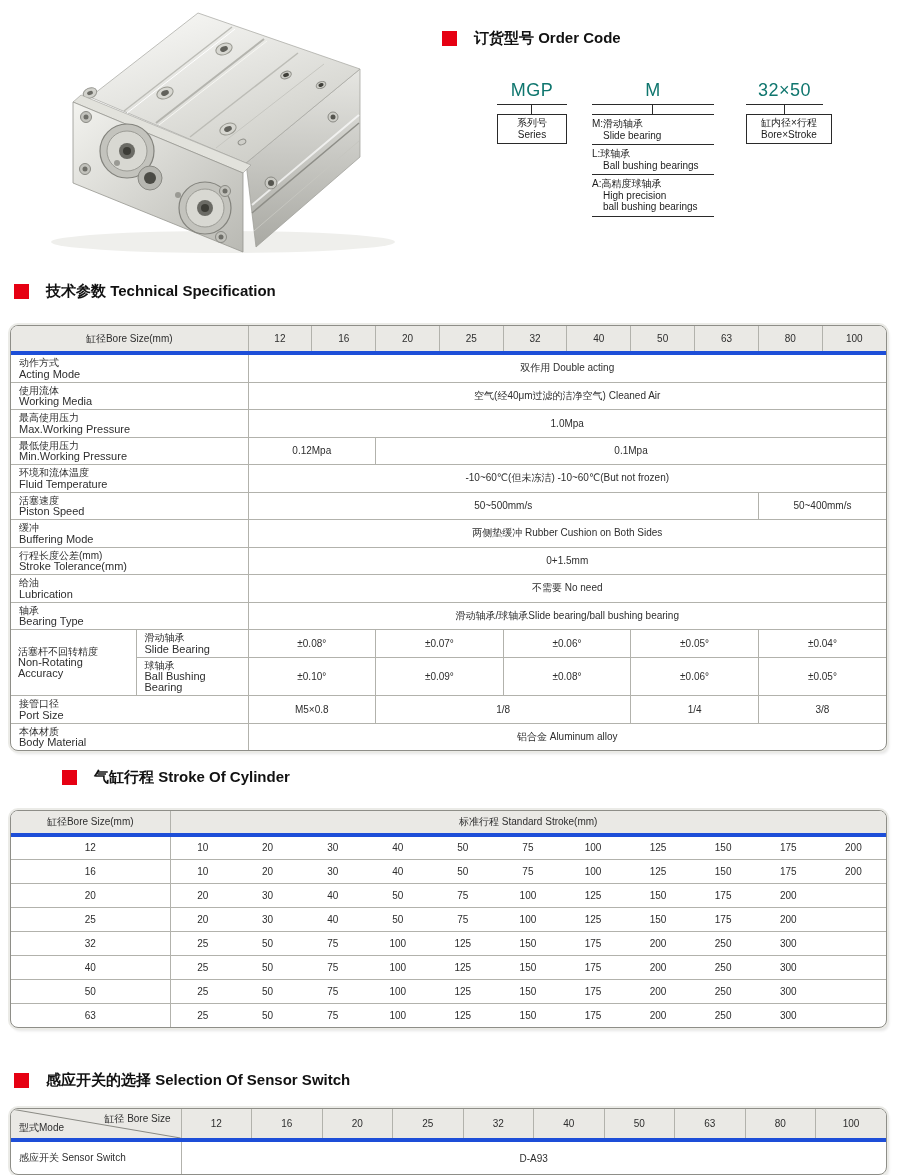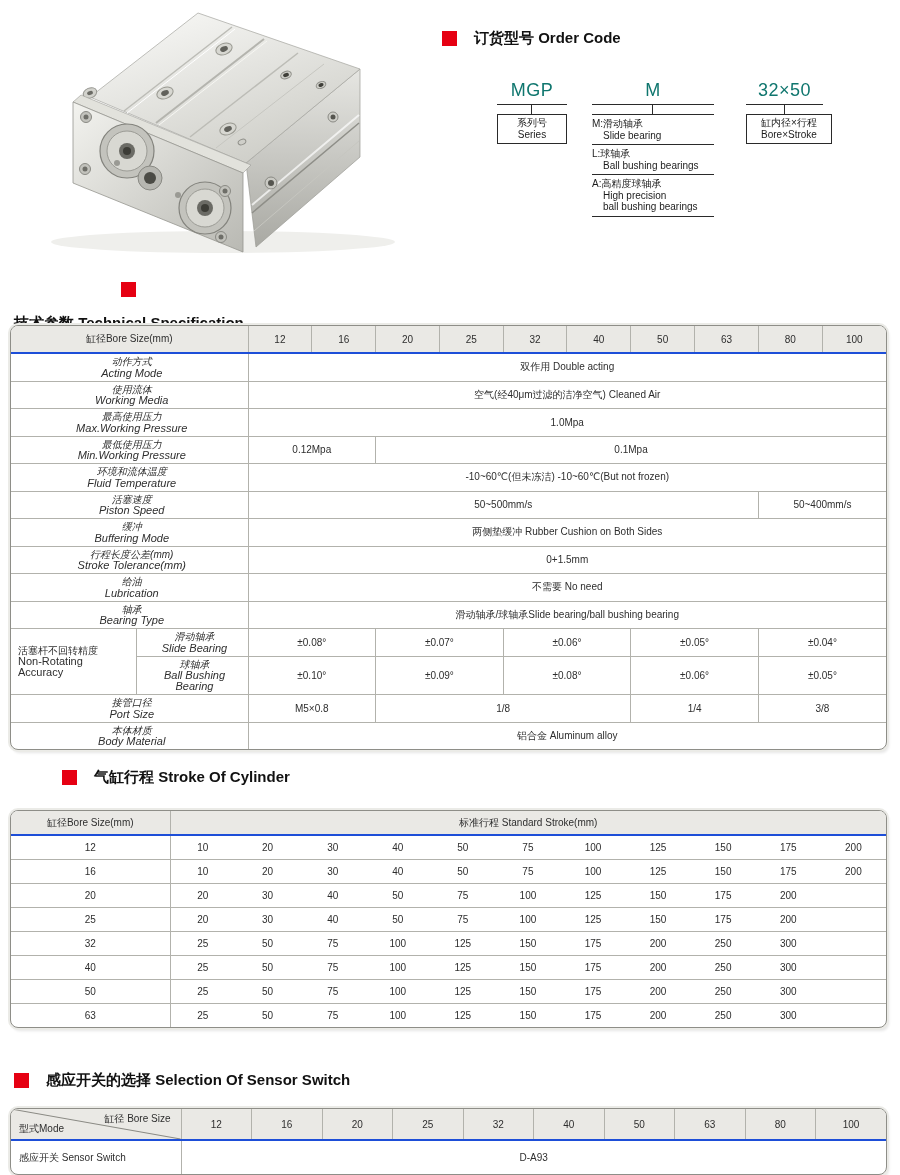--- a/index.html
+++ b/index.html
@@ -30,28 +30,28 @@
   .oc-opt .en{padding-left:11px;}
   
   .tblbox{position:absolute;left:10px;width:877px;background:#fff;
     border:1px solid var(--border);border-radius:8px;overflow:hidden;
     box-shadow:0 0 0 2px #ebebe7, 2px 3px 3px rgba(0,0,0,.10);}
   #spec-box{top:325px;}
   #stroke-box{top:810px;}
   #sensor-box{top:1108px;}
   table{border-collapse:collapse;table-layout:fixed;width:100%;font-size:10px;color:var(--txt);}
   th{font-weight:normal;}
-  thead th{background:var(--hdr-bg);border-bottom:2px solid #1d4ed8;height:27px;}
+  thead th{background:var(--hdr-bg);border-bottom:4px solid #1d4ed8;height:27px;}
   #stroke-box thead th{height:24px;}
   #sensor-box thead th{height:31px;}
   th.bore,th.wide{border-left:1px solid var(--grid);}
   tbody td{height:25px;}
   tbody tr + tr td{border-top:1px solid var(--grid);}
   td.val{text-align:center;border-left:1px solid var(--grid);}
-  td.lbl{text-align:center;padding:2px 3px 2px 8px;font-style:italic;}
+  td.lbl{text-align:left;padding:2px 3px 2px 8px;}
   td.lbl.sub{border-left:1px solid var(--grid);}
   td.grp{text-align:left;padding:2px 3px 2px 7px;}
   .lz{font-size:10px;line-height:11.5px;}
   .le{font-size:11px;line-height:11px;}
   .pre{white-space:pre-line;}
   
   td.blbl{text-align:center;border-right:1px solid var(--grid);}
   td.num{text-align:center;}
   #stroke-box tbody td{height:24px;}
   
@@ -173,21 +173,21 @@
     <div class="en">High precision</div>
     <div class="en">ball bushing bearings</div>
   </div>
 </div>
 
 <div class="oc-box" style="left:746px;width:86px;">
   <div>缸内径×行程</div>
   <div>Bore×Stroke</div>
 </div>
 
-<div class="sec-heading" style="left:14px;top:282px;flex-direction:column;">
+<div class="sec-heading" style="left:14px;top:282px;">
   <span class="red-sq"></span>
   <span>技术参数 Technical Specification</span>
 </div>
 
 <div class="tblbox" id="spec-box">
   <table id="spec-table">
     <colgroup>
         <col style="width:125px">
         <col style="width:112px">
         <col span="10">

